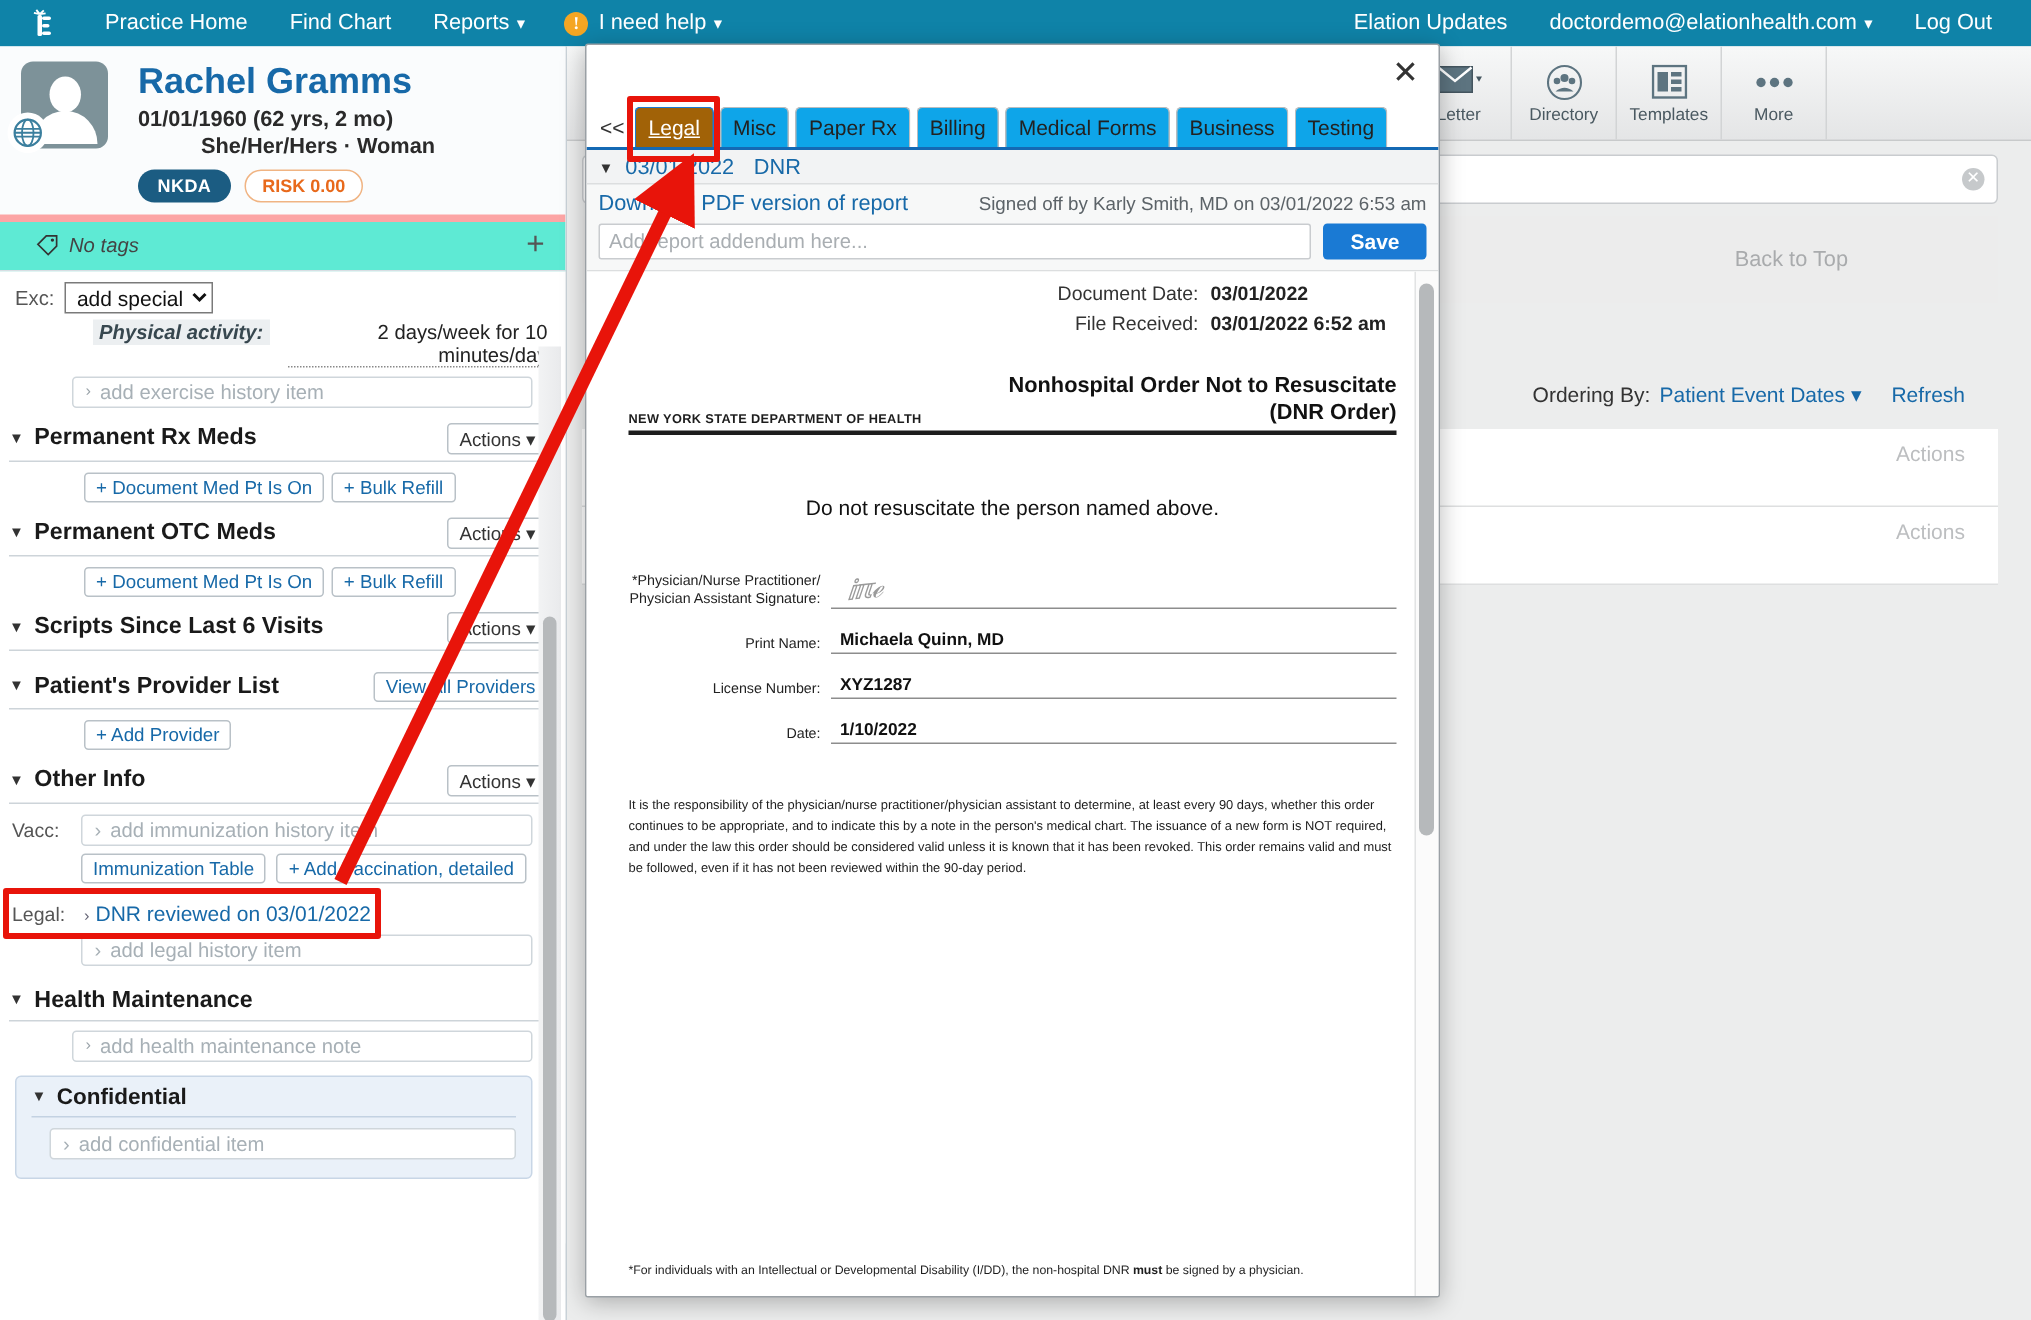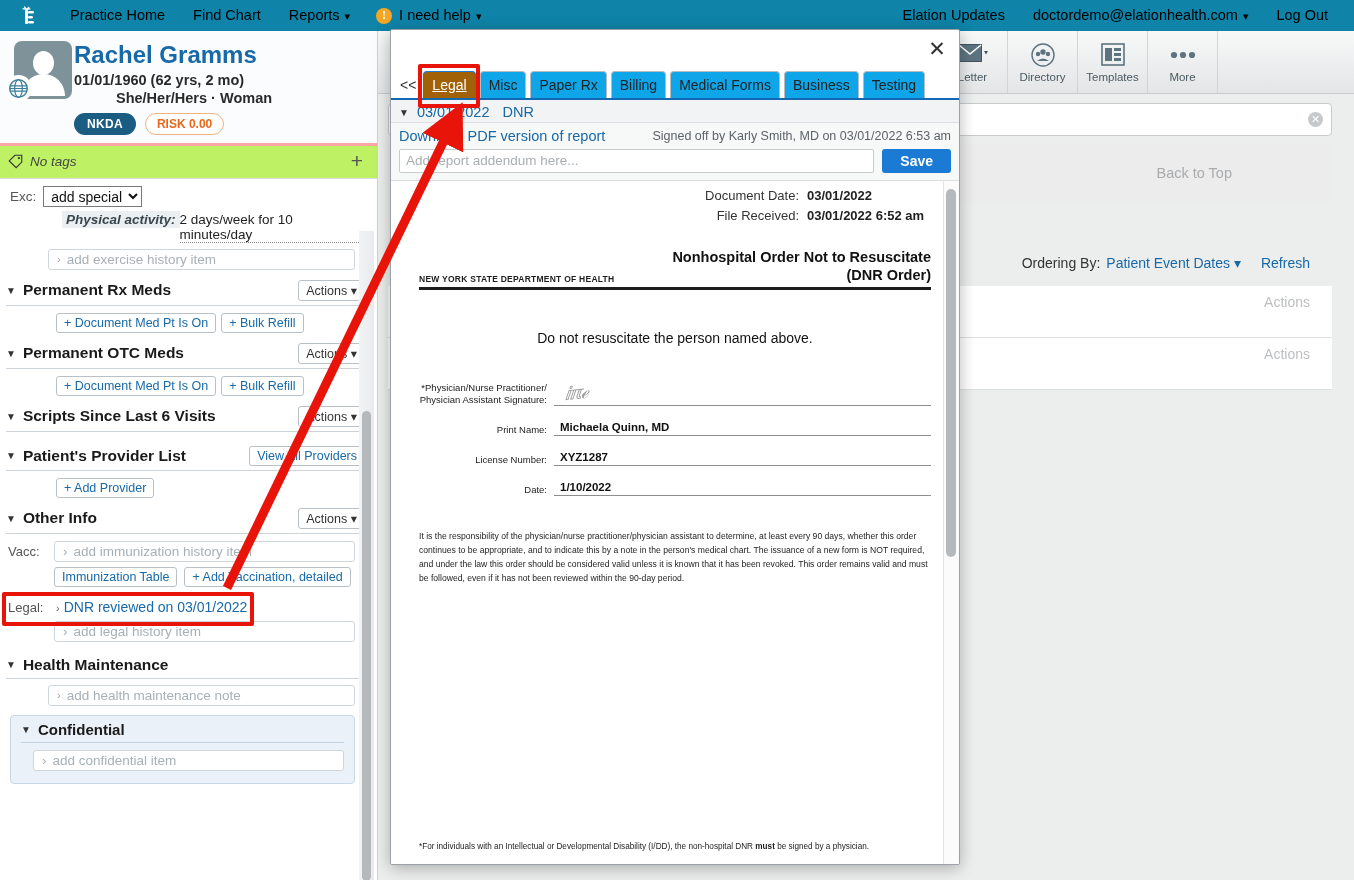--- a/index.html
+++ b/index.html
@@ -14,41 +14,41 @@
 
   
   .topnav {
     position: absolute; left:0; top:0; width:1354px; height:31px;
     background:#0f83a8; color:#fff;
     display:flex; align-items:center;
     font-size:14.5px;
   }
   .logo-wrap { width:56px; height:31px; display:flex; align-items:center; justify-content:center; }
   .nav-left { display:flex; align-items:center; gap:0; }
-  .nav-item { padding:0 14px; color:#000000; white-space:nowrap; cursor:pointer; line-height:31px; }
+  .nav-item { padding:0 14px; color:#ffffff; white-space:nowrap; cursor:pointer; line-height:31px; }
   .nav-item.caret::after { content:"\25BE"; margin-left:5px; font-size:11px; }
   .help-wrap { display:flex; align-items:center; padding:0 12px; cursor:pointer; }
   .warn-dot {
     width:16px; height:16px; border-radius:50%;
     background:#f5a623; color:#fff; font-size:12px; font-weight:bold;
     display:flex; align-items:center; justify-content:center; margin-right:7px;
     font-family:"Liberation Serif", serif;
   }
   .nav-right { margin-left:auto; display:flex; align-items:center; padding-right:12px; }
 
   
   .left-panel {
     position:absolute; left:0; top:31px; width:378px; height:849px;
     background:#ffffff; overflow:hidden;
     border-right:1px solid #c9d2d8;
   }
   .pt-header {
-    padding:10px 0 8px 0; display:flex; gap:2px;
+    padding:10px 0 8px 0; display:flex; gap:20px;
     background:#fafcfd;
-    border-bottom:3px solid #fca5a5;
+    border-bottom:5px solid #fca5a5;
   }
   .avatar-box {
     position:relative; margin-left:14px;
     width:58px; height:58px; border-radius:8px; background:#7d9299;
     flex:0 0 auto;
   }
   .avatar-head { position:absolute; left:19px; top:10px; width:21px; height:24px; border-radius:50%; background:#fff; }
   .avatar-body { position:absolute; left:8px; top:33px; width:43px; height:22px; border-radius:21px 21px 0 0 / 22px 22px 0 0; background:#fff; }
   .globe-badge {
     position:absolute; left:-9px; bottom:-3px; width:27px; height:27px; border-radius:50%;
@@ -64,40 +64,40 @@
     background:#1b5c82; color:#fff; font-size:12px; font-weight:bold;
     padding:4px 13px; border-radius:11px; letter-spacing:.3px;
   }
   .badge-risk {
     background:#fff; color:#e8691b; font-size:12px; font-weight:bold;
     padding:3px 11px; border-radius:11px; border:1px solid #f0b483;
   }
 
   .tags-row {
     display:flex; align-items:center; justify-content:space-between;
-    padding:6px 10px 6px 8px; background:#bef264;
+    padding:6px 10px 6px 24px; background:#5eead4;
     border-bottom:1px solid #d8dee3;
   }
   .tags-left { display:flex; align-items:center; gap:7px; color:#444; font-size:13.5px; font-style:italic; }
   .tag-icon svg { width:15px; height:15px; display:block; }
   .plus-btn {
     width:20px; height:20px; font-size:21px; line-height:18px; color:#555;
     text-align:center; cursor:pointer; font-weight:300;
   }
 
   .scroll-area { height:648px; overflow:hidden; position:relative; padding:0 0 0 0; background:#fff; }
 
   .exc-row { display:flex; align-items:center; gap:7px; padding:7px 0 0 10px; }
   .exc-label { font-size:13.5px; color:#555; }
   .sel-special {
     font-size:14px; font-family:"Liberation Sans", sans-serif;
     padding:1px 3px; border:1px solid #7a7a7a; background:#fff; color:#111;
     height:21px;
   }
-  .act-row { display:flex; align-items:baseline; padding:4px 12px 0 62px; gap:0;}
+  .act-row { display:flex; align-items:baseline; padding:4px 12px 0 62px; gap:12px;text-align:right;}
   .act-label { font-size:13.5px; font-weight:bold; font-style:italic; color:#37474f; background:#eceff1; padding:1px 4px; white-space:nowrap; }
   .act-val { font-size:13.5px; color:#222; border-bottom:1px dotted #888; flex:1 1 auto; }
 
   .add-input {
     margin:6px 22px 0 48px; height:21px; border:1px solid #cfd6db; border-radius:3px;
     background:#fff; display:flex; align-items:center; gap:6px; padding:0 8px;
     font-size:13.5px; color:#a7b0b6; cursor:text;
   }
   .add-input .chev { color:#9aa3a9; font-size:11px; }
 

